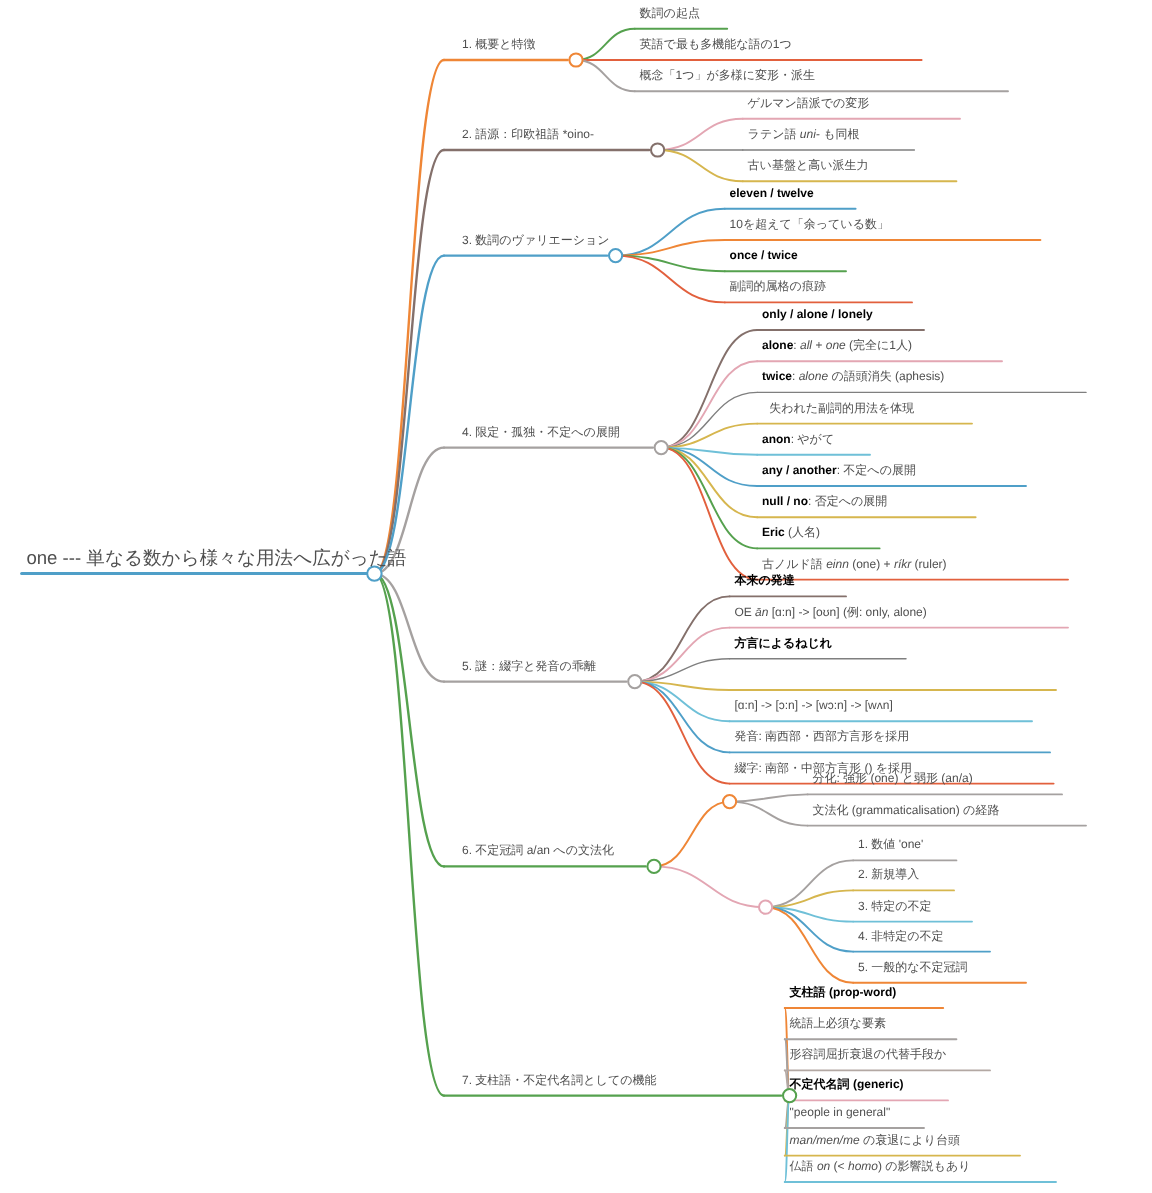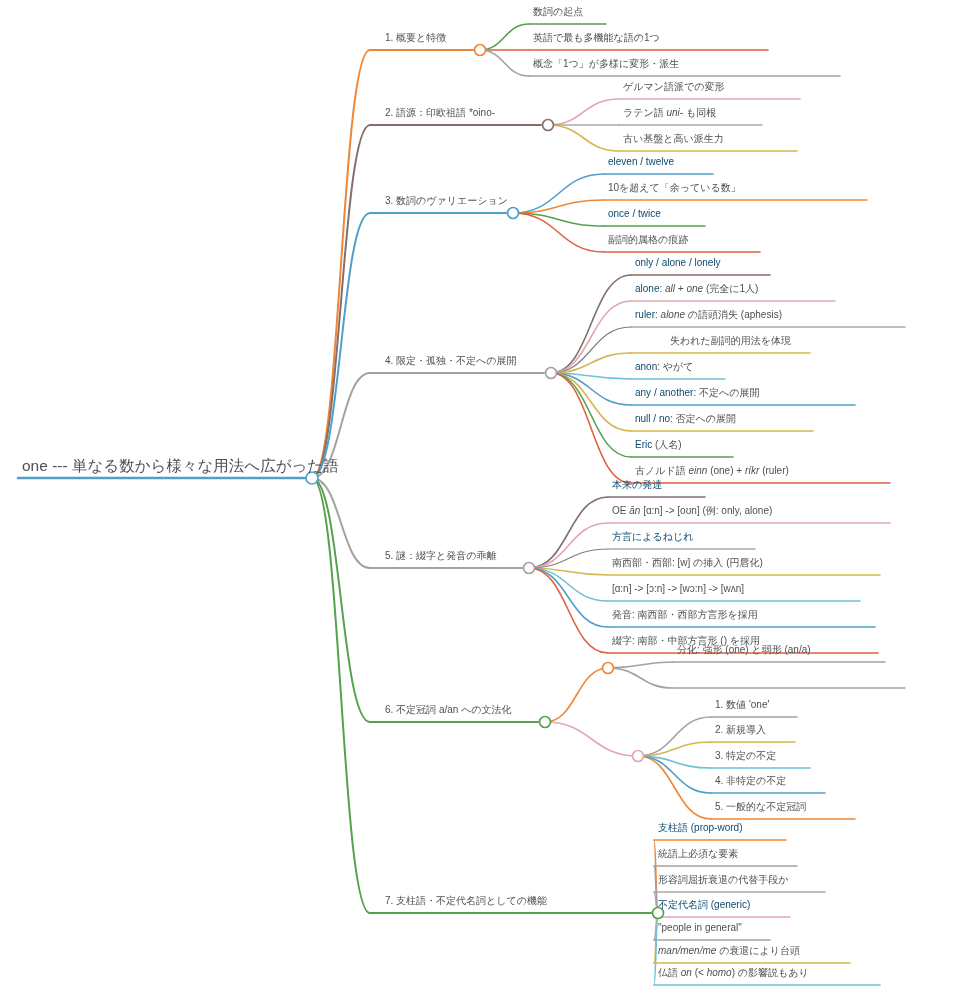--- a/index.html
+++ b/index.html
@@ -12,21 +12,21 @@
   }
   #links{position:absolute;left:0;top:0;}
   .node-label{
     position:absolute;
     white-space:nowrap;
     font-size:10px;
     line-height:19px;
     color:#4f4f4f;
     cursor:pointer;
   }
-  .node-label b{font-weight:400;color:#0c4a6e;}
+  .node-label b{font-weight:700;color:#000000;}
   .node-label i{font-style:italic;}
   .root-label{font-size:15.5px;}
 </style>
 </head>
 <body>
 
 <div id="mindmap" style="width: 960px; height: 994px; background: rgb(255, 255, 255);">
   <svg id="links" width="960" height="994">
       <path d="M 312 478 C 341 478 341 50 370 50" fill="none" stroke="#ef8636" stroke-width="2" stroke-linecap="round"></path>
       <path d="M 480 50 C 504.5 50 504.5 24 529 24" fill="none" stroke="#55a14e" stroke-width="1.6" stroke-linecap="round"></path>
@@ -146,37 +146,37 @@
     <div class="node-label" style="left: 623px; bottom: 872px;"><span>ラテン語 </span><i>uni-</i><span> も同根</span></div>
     <div class="node-label" style="left: 623px; bottom: 846px;"><span>古い基盤と高い派生力</span></div>
     <div class="node-label" style="left: 385px; bottom: 784px; margin-top: 20px;"><span>3. 数詞のヴァリエーション</span></div>
     <div class="node-label" style="left: 608px; bottom: 823px;"><b>eleven / twelve</b></div>
     <div class="node-label" style="left: 608px; bottom: 797px;"><span>10を超えて「余っている数」</span></div>
     <div class="node-label" style="left: 608px; bottom: 771px;"><b>once / twice</b></div>
     <div class="node-label" style="left: 608px; bottom: 745px;"><span>副詞的属格の痕跡</span></div>
     <div class="node-label" style="left: 385px; bottom: 624px;"><span>4. 限定・孤独・不定への展開</span></div>
     <div class="node-label" style="left: 635px; bottom: 722px;"><b>only / alone / lonely</b></div>
     <div class="node-label" style="left: 635px; bottom: 696px;"><b>alone</b><span>: </span><i>all + one</i><span> (完全に1人)</span></div>
-    <div class="node-label" style="left: 635px; bottom: 670px;"><b>ruler</b><span>: </span><i>alone</i><span> の語頭消失 (aphesis)</span></div>
-    <div class="node-label" style="left: 670px; bottom: 644px;"><span>失われた副詞的用法を体現</span></div>
+    <div class="node-label" style="left: 635px; bottom: 670px;"><b>twice</b><span>: </span><i>alone</i><span> の語頭消失 (aphesis)</span></div>
+    <div class="node-label" style="left: 641px; bottom: 644px;"><span>失われた副詞的用法を体現</span></div>
     <div class="node-label" style="left: 635px; bottom: 618px;"><b>anon</b><span>: やがて</span></div>
     <div class="node-label" style="left: 635px; bottom: 592px;"><b>any / another</b><span>: 不定への展開</span></div>
     <div class="node-label" style="left: 635px; bottom: 566px;"><b>null / no</b><span>: 否定への展開</span></div>
     <div class="node-label" style="left: 635px; bottom: 540px;"><b>Eric</b><span> (人名)</span></div>
     <div class="node-label" style="left: 635px; bottom: 514px;"><span>古ノルド語 </span><i>einn</i><span> (one) + </span><i>ríkr</i><span> (ruler)</span></div>
     <div class="node-label" style="left: 385px; bottom: 429px;"><span>5. 謎：綴字と発音の乖離</span></div>
     <div class="node-label" style="left: 612px; bottom: 500px;"><b>本来の発達</b></div>
     <div class="node-label" style="left: 612px; bottom: 474px;"><span>OE </span><i>ān</i><span> [ɑ:n] -&gt; [oʊn] (例: only, alone)</span></div>
     <div class="node-label" style="left: 612px; bottom: 448px;"><b>方言によるねじれ</b></div>
-    <div class="node-label" style="left: 612px; bottom: 422px;"><span>南西部・西部: [w] の挿入 (円唇化)</span></div>
     <div class="node-label" style="left: 612px; bottom: 396px;"><span>[ɑ:n] -&gt; [ɔ:n] -&gt; [wɔ:n] -&gt; [wʌn]</span></div>
     <div class="node-label" style="left: 612px; bottom: 344px;"><span>綴字: 南部・中部方言形 () を採用</span></div>
     <div class="node-label" style="left: 612px; bottom: 370px;"><span>発音: 南西部・西部方言形を採用</span></div>
     <div class="node-label" style="left: 385px; bottom: 275px;"><span>6. 不定冠詞 a/an への文法化</span></div>
     <div class="node-label" style="left: 677px; bottom: 335px;"><span>分化: 強形 (one) と弱形 (an/a)</span></div>
+    <div class="node-label" style="left: 677px; bottom: 309px;"><span>文法化 (grammaticalisation) の経路</span></div>
     <div class="node-label" style="left: 715px; bottom: 280px;"><span>1. 数値 'one'</span></div>
     <div class="node-label" style="left: 715px; bottom: 255px;"><span>2. 新規導入</span></div>
     <div class="node-label" style="left: 715px; bottom: 229px;"><span>3. 特定の不定</span></div>
     <div class="node-label" style="left: 715px; bottom: 204px;"><span>4. 非特定の不定</span></div>
     <div class="node-label" style="left: 715px; bottom: 178px;"><span>5. 一般的な不定冠詞</span></div>
     <div class="node-label" style="left: 385px; bottom: 84px;"><span>7. 支柱語・不定代名詞としての機能</span></div>
     <div class="node-label" style="left: 658px; bottom: 157px;"><b>支柱語 (prop-word)</b></div>
     <div class="node-label" style="left: 658px; bottom: 131px;"><span>統語上必須な要素</span></div>
     <div class="node-label" style="left: 658px; bottom: 105px;"><span>形容詞屈折衰退の代替手段か</span></div>
     <div class="node-label" style="left: 658px; bottom: 80px;"><b>不定代名詞 (generic)</b></div>

